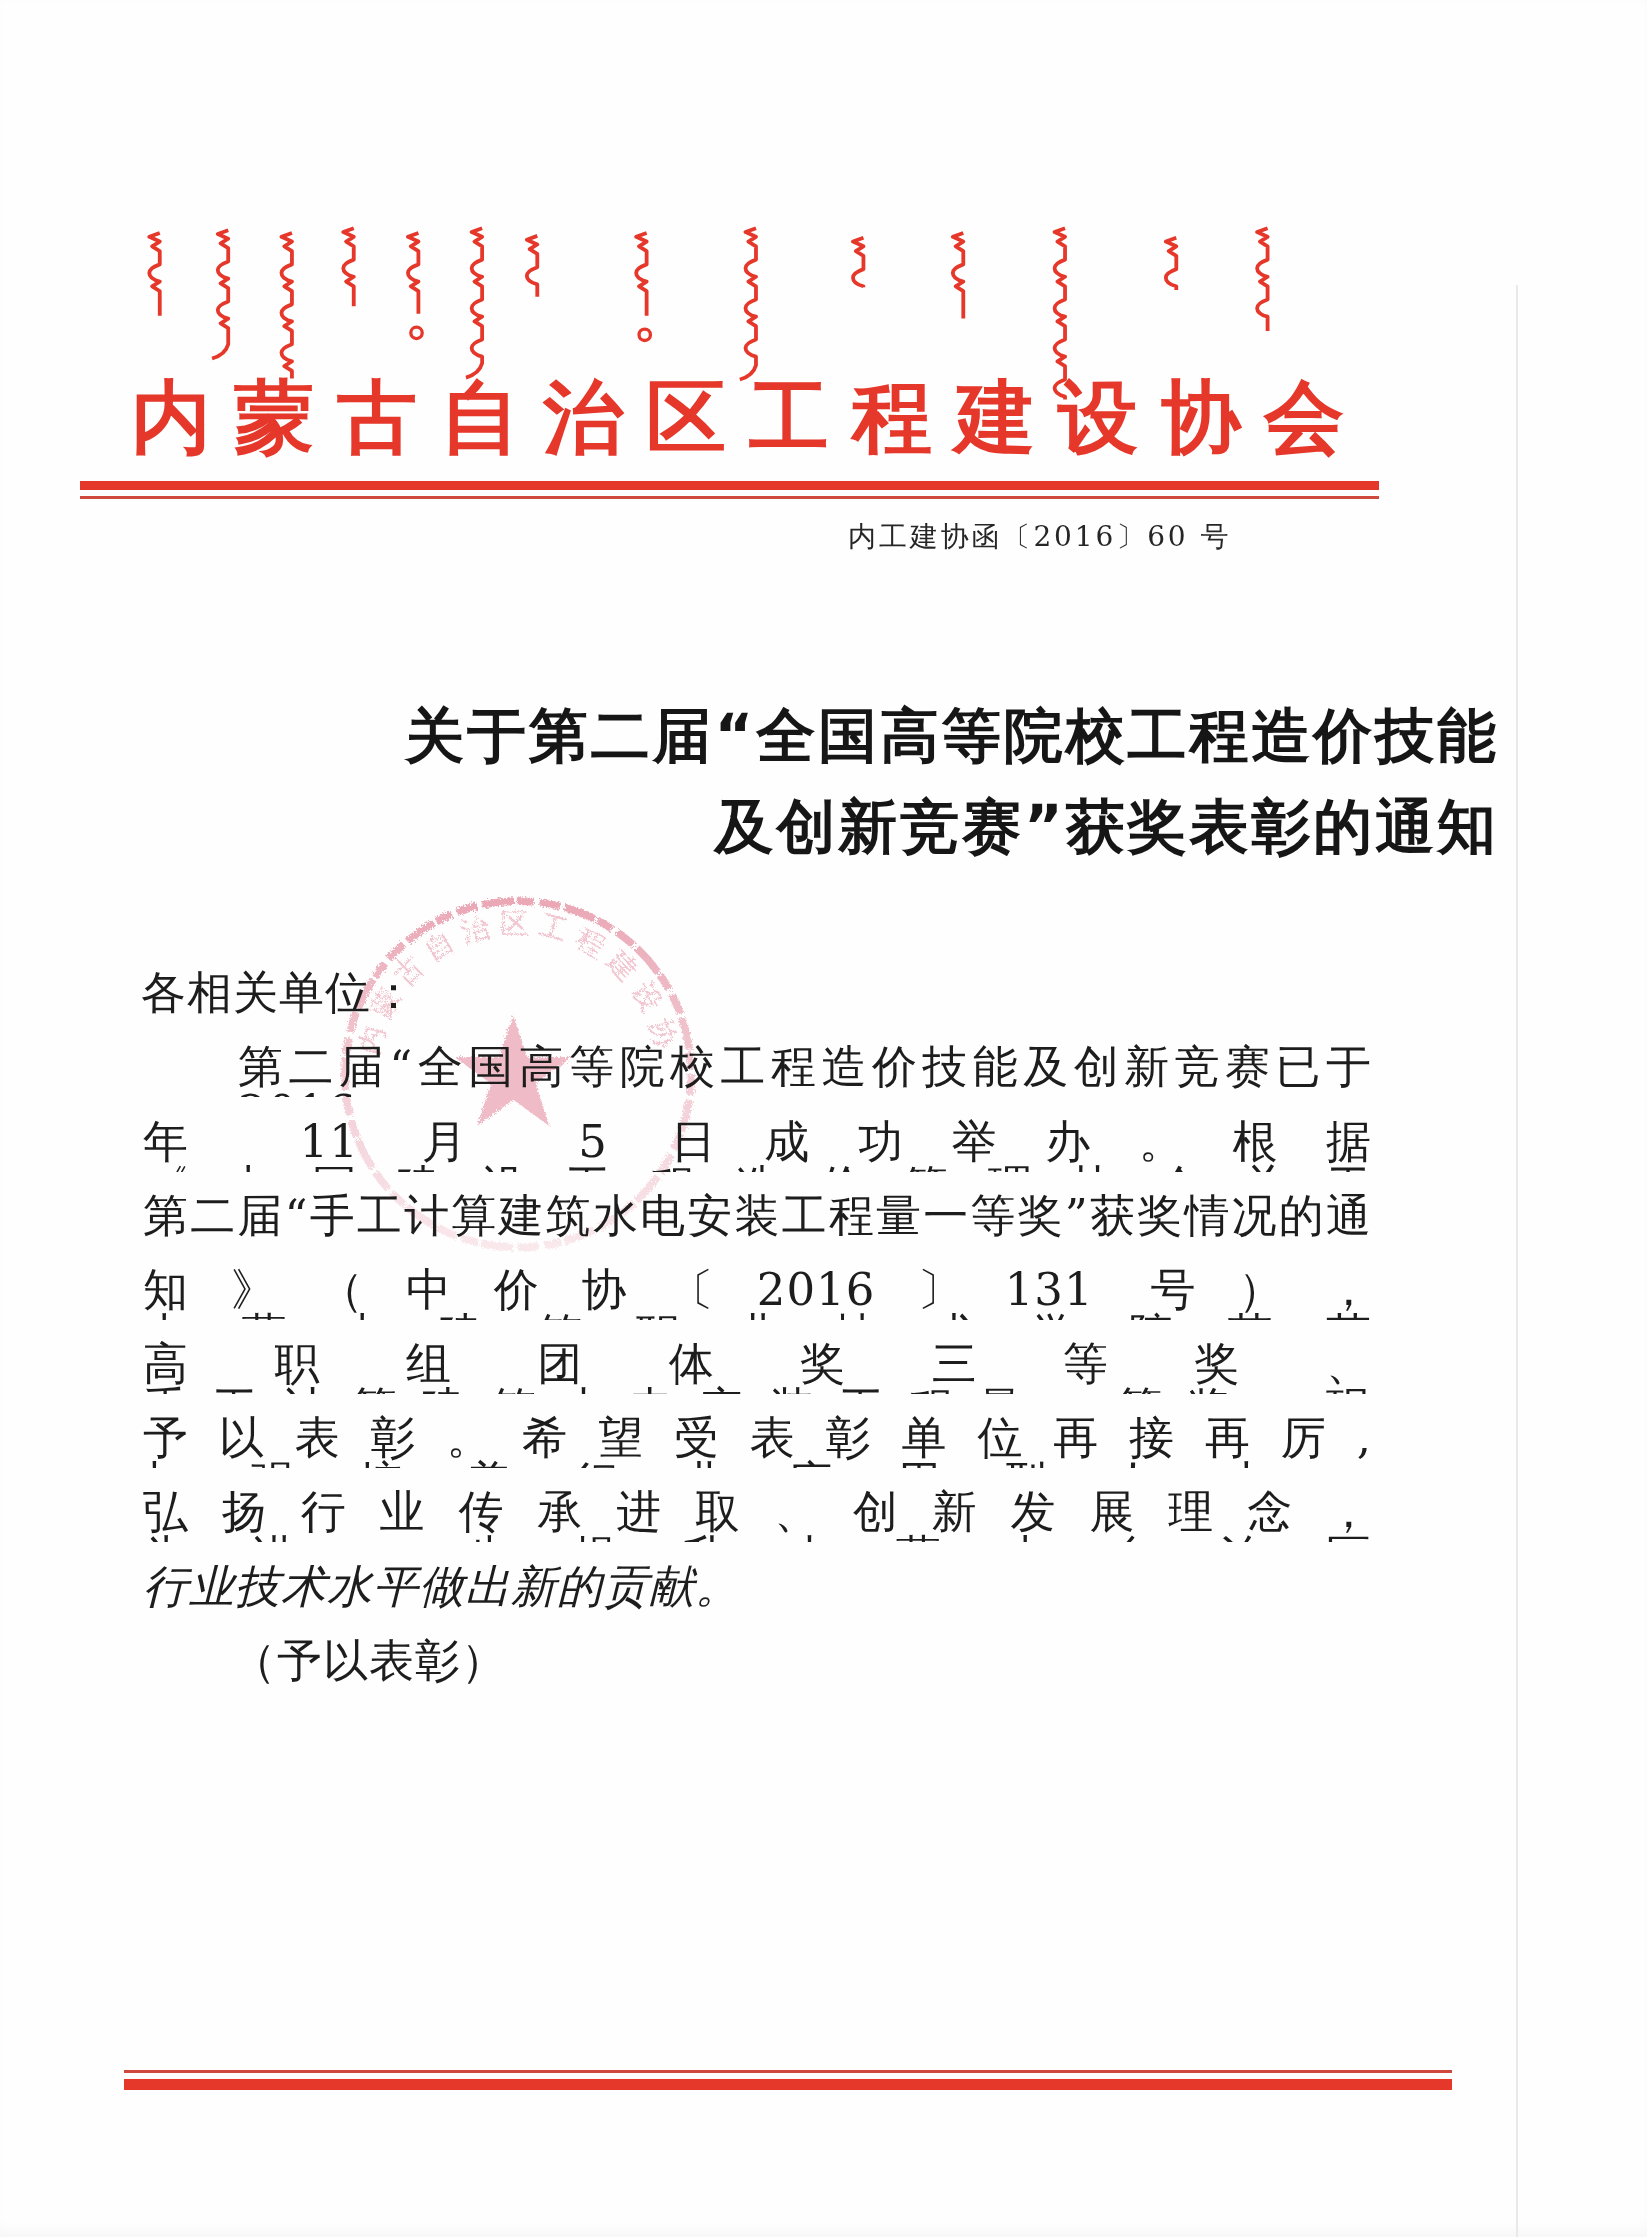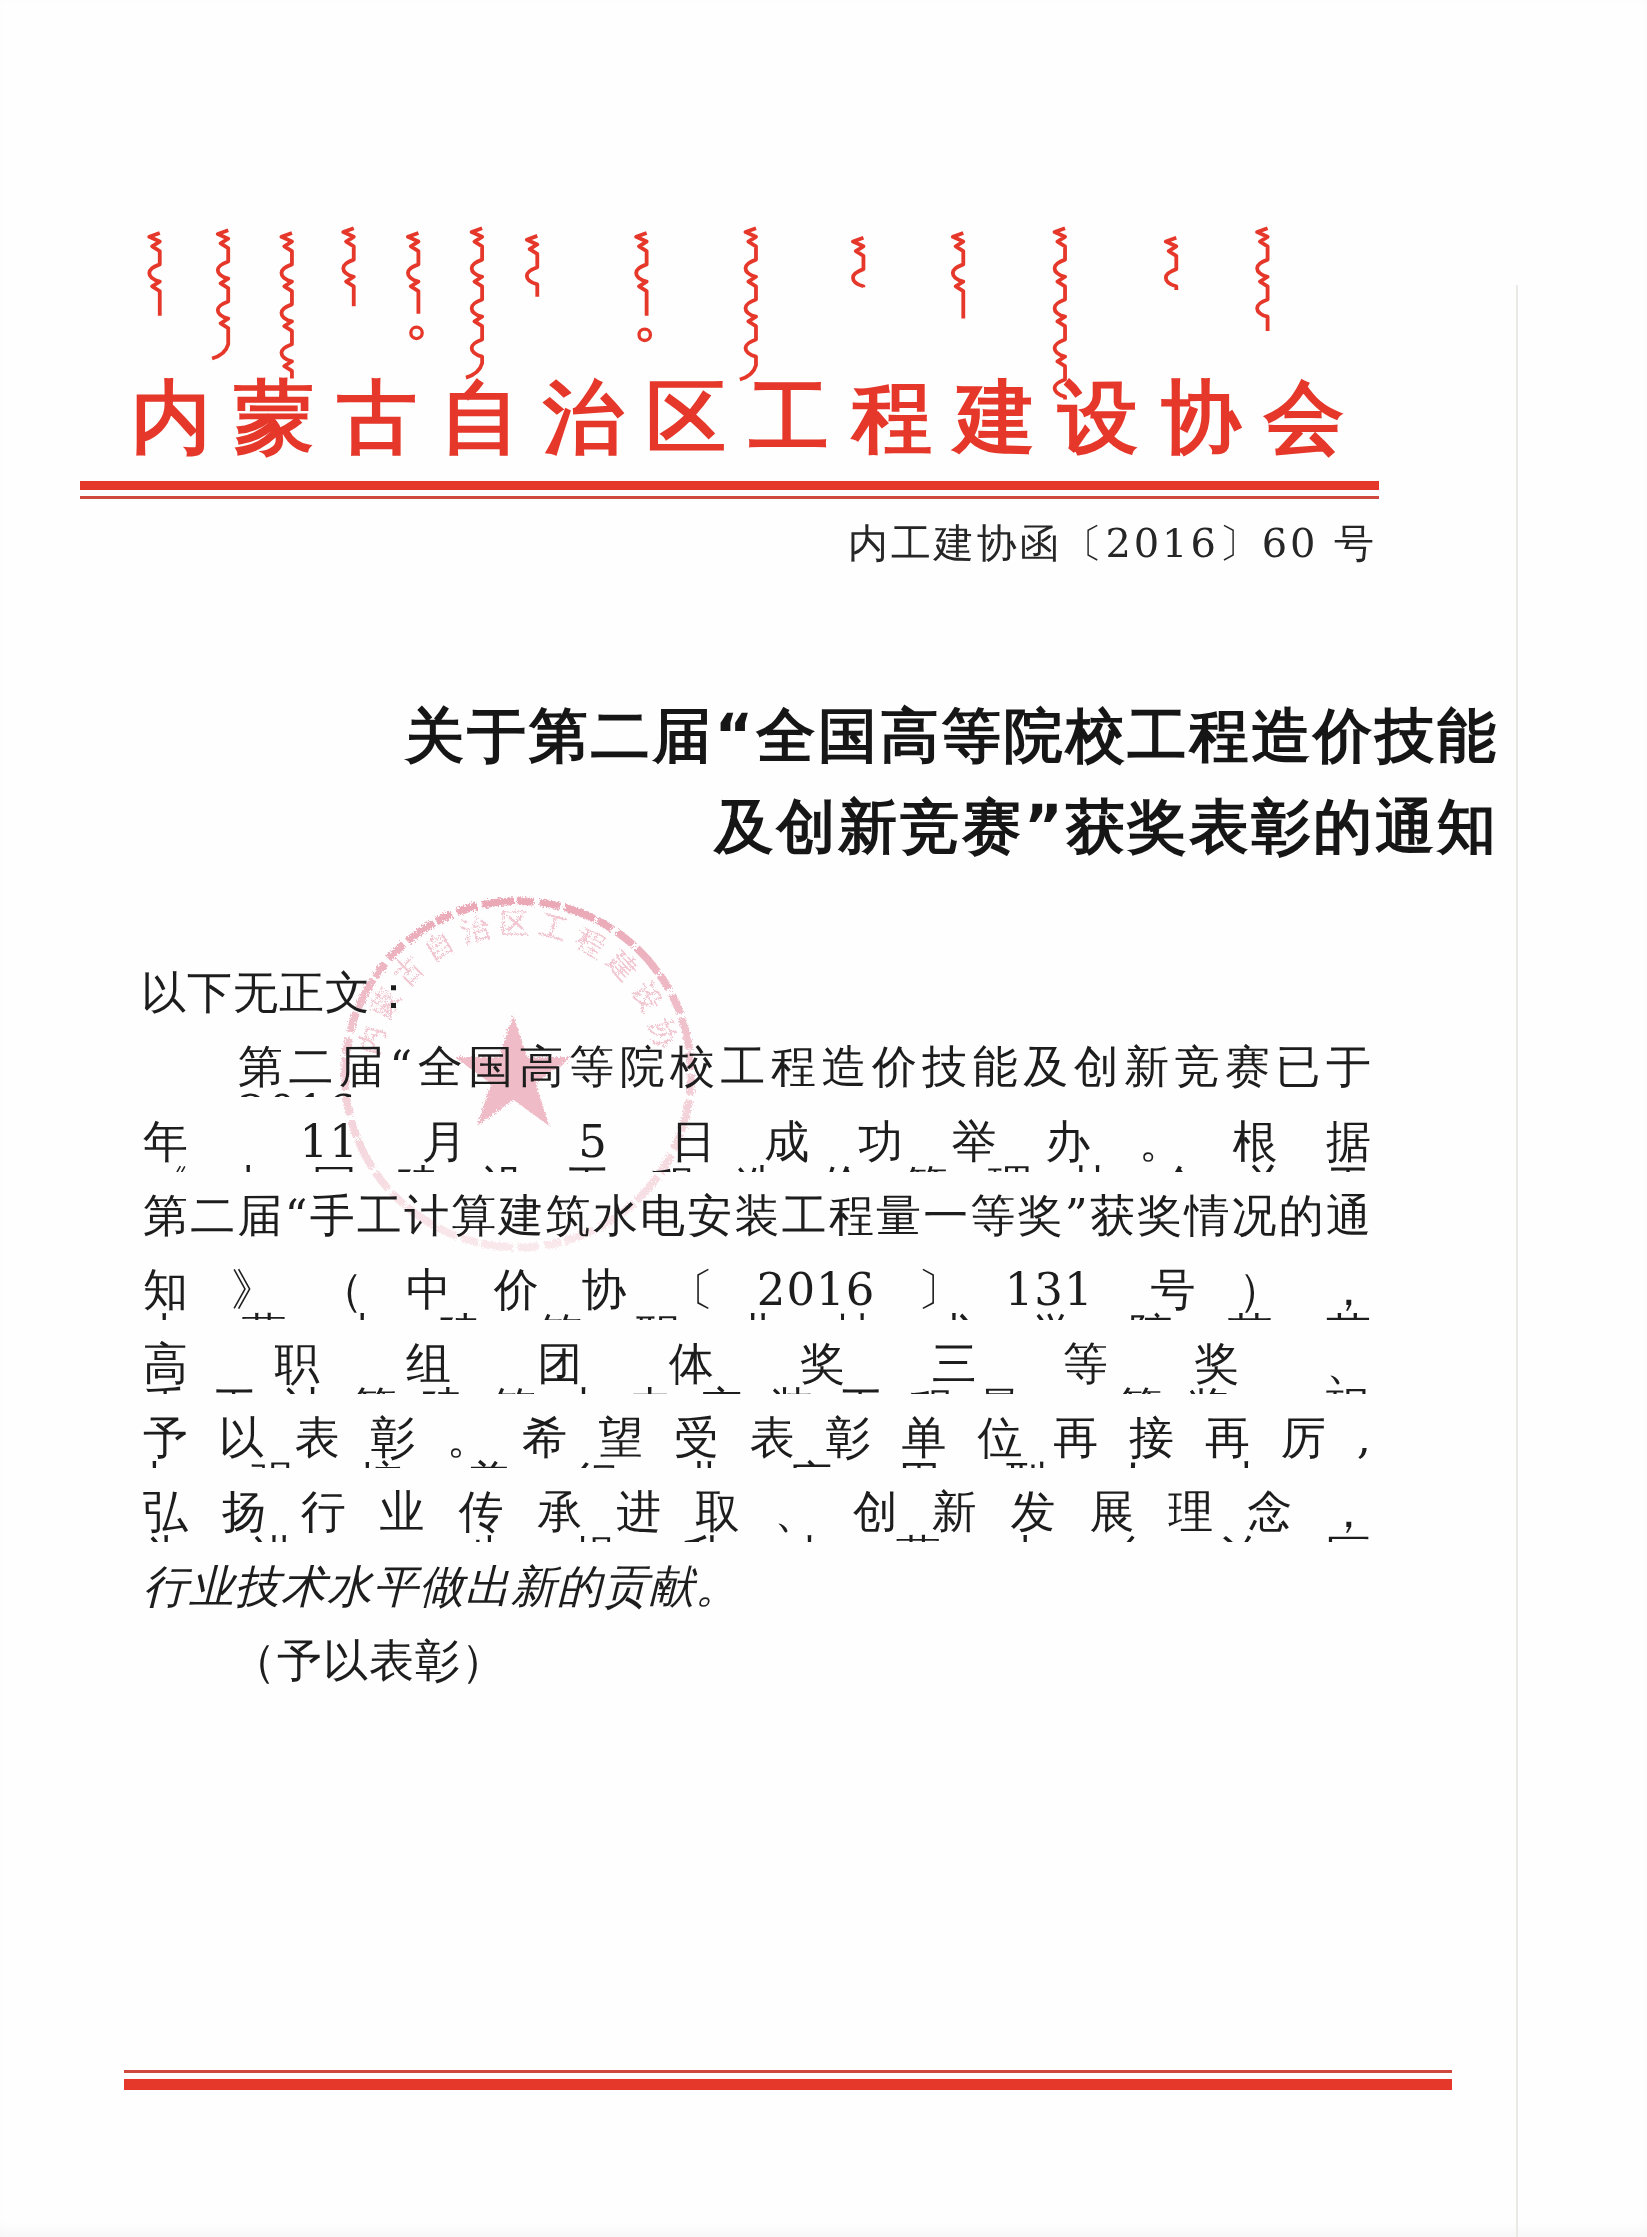--- a/index.html
+++ b/index.html
@@ -22,21 +22,21 @@
     font-family:"DejaVu Serif","Liberation Serif",serif;
     font-weight:700;
     font-size:80px;
     letter-spacing:23px;
     white-space:nowrap;
     line-height:1;
   }
   .rule{background:#e5382b;}
   .rule-thin{background:#d0493f;}
   .doc-number{
-    font-size:40px;
+    font-size:28px;
     color:#262626;
     letter-spacing:2.9px;
     white-space:nowrap;
     line-height:1;
   }
   .main-title{
     width:1499px;left:0;
     text-align:right;
     font-family:"DejaVu Sans","Liberation Sans",sans-serif;
     font-weight:900;
@@ -114,21 +114,21 @@
     </defs>
     <g filter="url(#rough)">
       <circle cx="205" cy="204" r="182" fill="none" stroke="url(#fadeG)" stroke-width="8" stroke-dasharray="22 5 34 3 18 6"></circle>
       <path d="M 200 141 L 214.6 185.9 L 261.8 185.9 L 223.6 213.6 L 238.2 258.6 L 200 230.8 L 161.8 258.6 L 176.4 213.6 L 138.2 185.9 L 185.4 185.9 Z" fill="#d9607a" opacity="0.42"></path>
       <text font-size="30" letter-spacing="9" fill="#d9607a" opacity="0.35" font-family="'DejaVu Sans','Liberation Sans',sans-serif">
         <textPath href="#sealArc" startOffset="4%" id="seal-arc-textpath">内蒙古自治区工程建设协会</textPath>
       </text>
     </g>
   </svg>
 
-  <div class="abs bl" style="left:141px;top:970px;">以下无正文：</div>
+  <div class="abs bl" style="left:141px;top:970px;">各相关单位：</div>
   <div class="abs bl just" style="left:238px;top:1044px;width:1134px;">第二届“全国高等院校工程造价技能及创新竞赛已于 2016</div>
   <div class="abs bl just" style="left:143px;top:1119px;width:1229px;">年 11 月 5 日成功举办。根据《中国建设工程造价管理协会关于</div>
   <div class="abs bl just" style="left:143px;top:1193px;width:1229px;">第二届“手工计算建筑水电安装工程量一等奖”获奖情况的通</div>
   <div class="abs bl just" style="left:143px;top:1267px;width:1229px;">知》（中价协〔2016〕131 号），内蒙古建筑职业技术学院荣获</div>
   <div class="abs bl just" style="left:143px;top:1341px;width:1229px;">高职组团体奖三等奖、手工计算建筑水电安装工程量一等奖，现</div>
   <div class="abs bl just" style="left:143px;top:1415px;width:1229px;">予以表彰。希望受表彰单位再接再厉,加强培养行业应用型人才、</div>
   <div class="abs bl just" style="left:143px;top:1489px;width:1229px;">弘扬行业传承进取、创新发展理念，为进一步提升内蒙古自治区</div>
   <div class="abs bl" style="left:143px;top:1564px;font-style:italic;">行业技术水平做出新的贡献。</div>
   <div class="abs bl" style="left:231px;top:1638px;">（予以表彰）</div>
 

